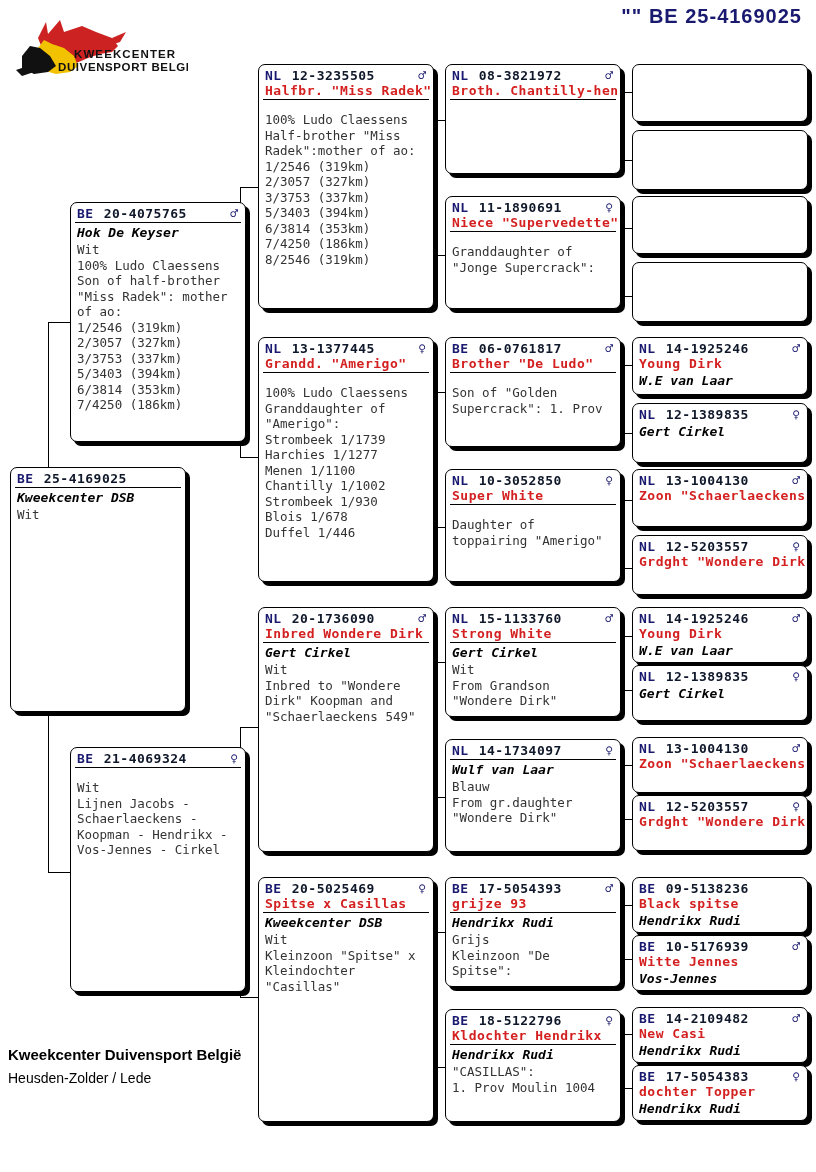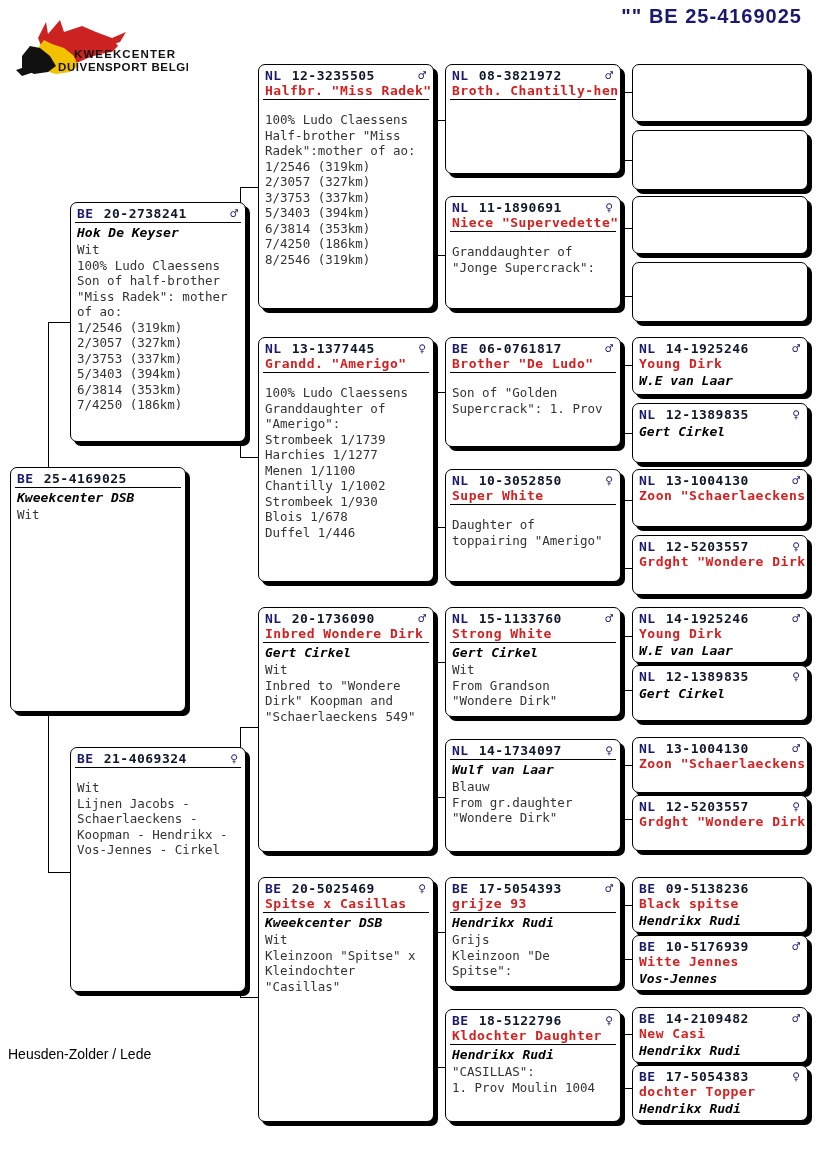--- a/index.html
+++ b/index.html
@@ -209,21 +209,21 @@
     <span class="sex"></span>
   </div>
   <div class="rule"></div>
   <div class="fancier">Kweekcenter DSB</div>
   <div class="body">Wit</div>
 </div>
 
 <div class="pbox" style="left:70px; top:202px; width:176px; height:240px;">
   <div class="hdr">
     <span class="ring-country">BE</span>
-    <span class="ring-num">20-2738241</span>
+    <span class="ring-num">20-4075765</span>
     <span class="sex">♂</span>
   </div>
   <div class="rule"></div>
   <div class="fancier">Hok De Keyser</div>
   <div class="body">Wit
 100% Ludo Claessens
 Son of half-brother
 "Miss Radek": mother
 of ao:
 1/2546 (319km)
@@ -411,21 +411,21 @@
 Kleinzoon "De
 Spitse":</div>
 </div>
 
 <div class="pbox" style="left:445px; top:1009px; width:176px; height:113px;">
   <div class="hdr">
     <span class="ring-country">BE</span>
     <span class="ring-num">18-5122796</span>
     <span class="sex">♀</span>
   </div>
-  <div class="nickname">Kldochter Daughter</div>
+  <div class="nickname">Kldochter Hendrikx</div>
   <div class="rule"></div>
   <div class="fancier">Hendrikx Rudi</div>
   <div class="body"> "CASILLAS":
 1. Prov Moulin 1004</div>
 </div>
 
 <div class="pbox" style="left:632px; top:64px; width:176px; height:58px;">
   <div class="hdr">
     <span class="ring-country"></span>
     <span class="ring-num"></span>
@@ -579,14 +579,15 @@
   <div class="hdr">
     <span class="ring-country">BE</span>
     <span class="ring-num">17-5054383</span>
     <span class="sex">♀</span>
   </div>
   <div class="nickname">dochter Topper</div>
   <div class="fancier">Hendrikx Rudi</div>
 </div>
 
 <div id="footer">
+  <div class="f1">Kweekcenter Duivensport België</div>
   <div class="f2">Heusden-Zolder / Lede</div>
 </div>
 
 </body></html>

